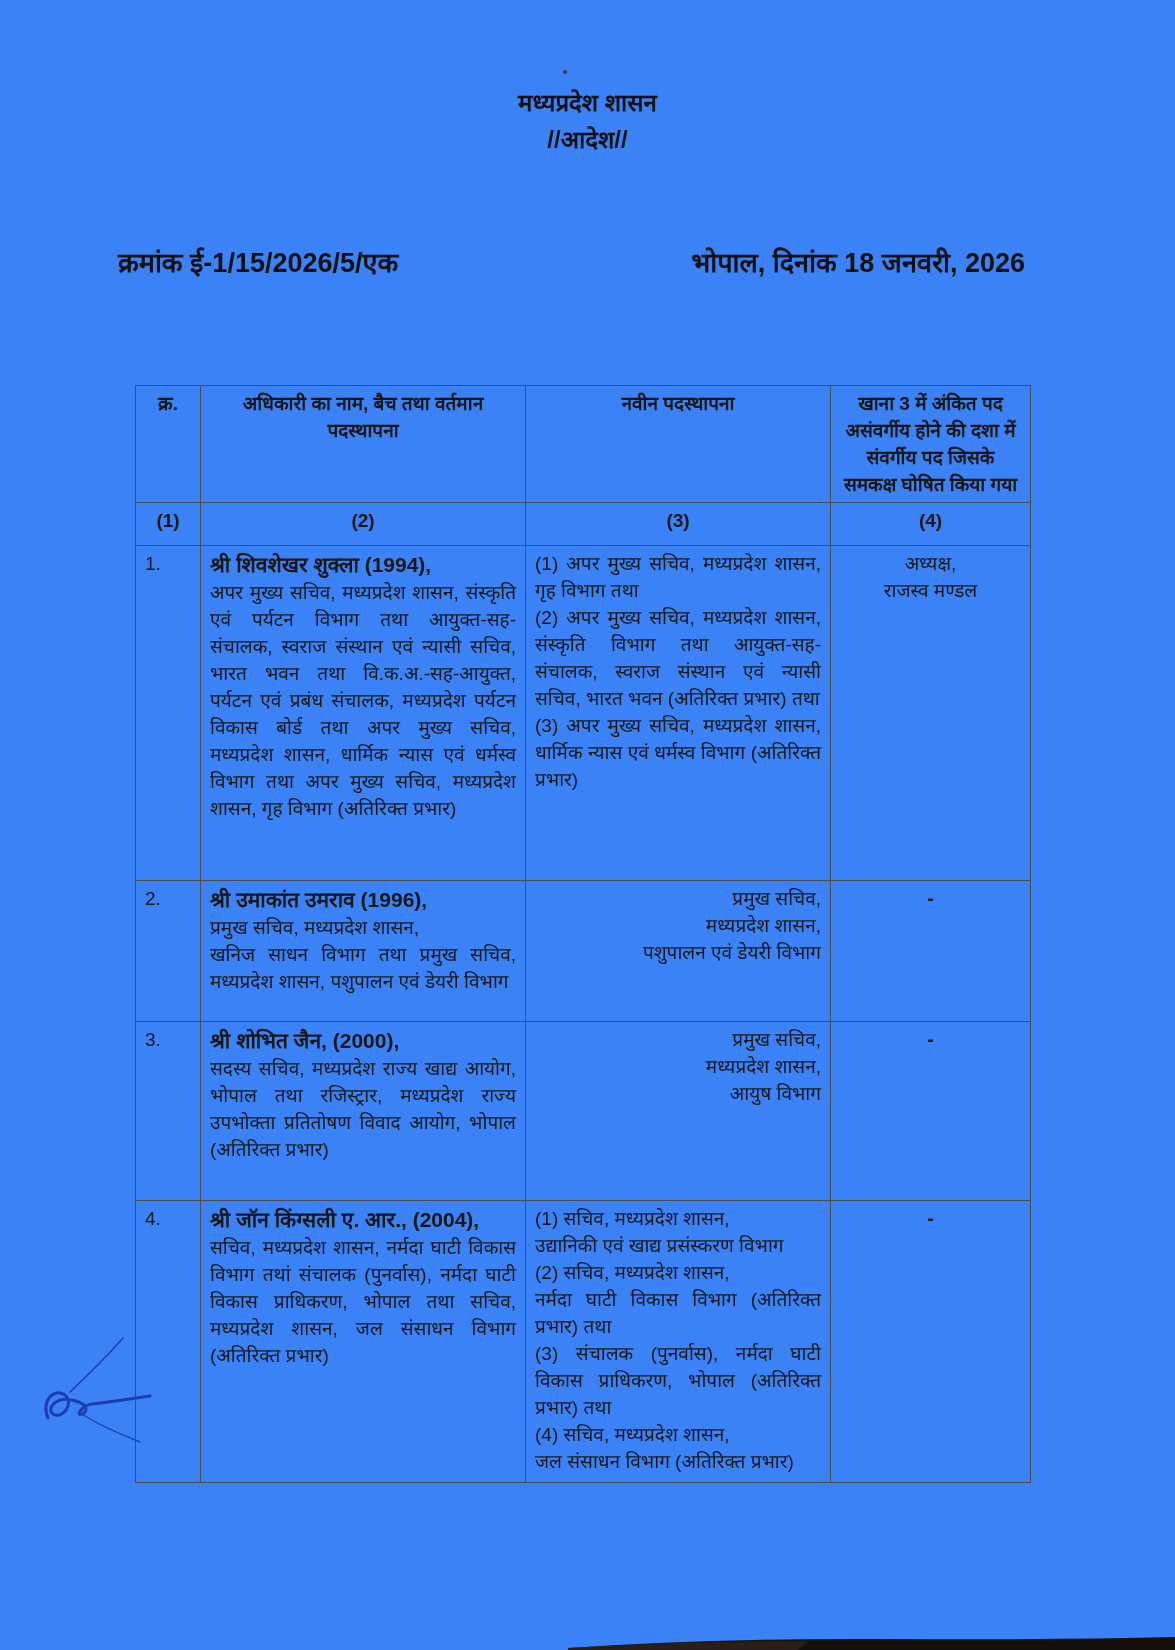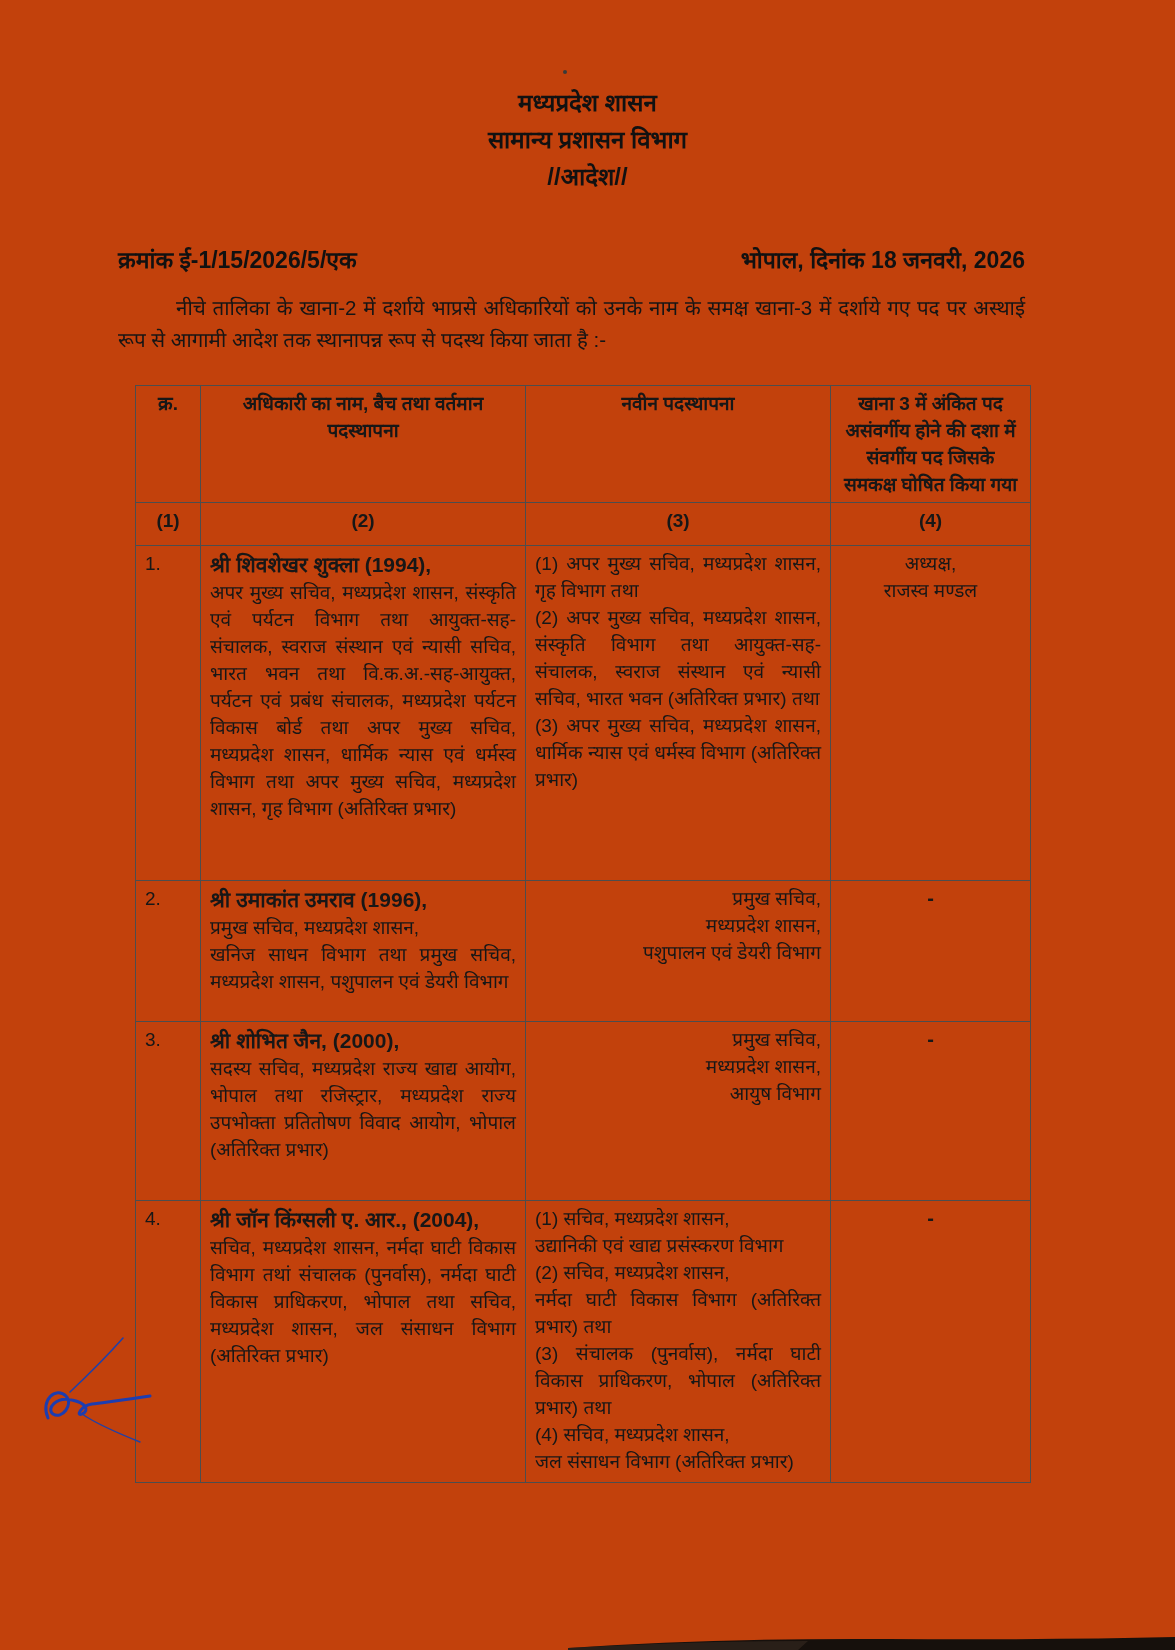--- a/index.html
+++ b/index.html
@@ -1,28 +1,28 @@
 <!DOCTYPE html>
 <html><head>
 <meta charset="utf-8">
 <style>
   html,body{margin:0;padding:0;background:#e8e8e8;}
   .page{
     position:relative;
     width:1175px;height:1650px;
     margin:0 auto;
-    background:#c2410c;
+    background:#3b82f6;
     font-family:"Liberation Sans","DejaVu Sans",sans-serif;
     color:#1c1c1c;
     overflow:hidden;
   }
   .scan-dot{position:absolute;left:563px;top:70px;width:4px;height:4px;border-radius:50%;background:#3a3a3a;}
   .doc-header{position:absolute;top:84px;left:0;width:100%;text-align:center;font-weight:bold;font-size:24px;line-height:37px;color:#111;}
   .doc-header .u{text-decoration:underline;text-underline-offset:4px;}
-  .ref-row{position:absolute;top:243px;left:118px;width:907px;display:flex;justify-content:space-between;font-weight:bold;font-size:23px;color:#111;}
+  .ref-row{position:absolute;top:243px;left:118px;width:907px;display:flex;justify-content:space-between;font-weight:bold;font-size:27px;color:#111;}
   .intro{position:absolute;top:292px;left:118px;width:907px;font-size:20.5px;line-height:32px;text-align:justify;text-indent:58px;color:#151515;margin:0;}
   table.order{
     position:absolute;top:385px;left:135px;width:895px;
     border-collapse:collapse;table-layout:fixed;padding-left:45px;
   }
   table.order td,table.order th{
     border:1.6px solid #4d4d4d;
     vertical-align:top;
     padding:4px 9px;
     font-size:19px;line-height:27px;
@@ -50,30 +50,28 @@
 </style>
 </head>
 <body>
 
 <div class="page">
 
   <div class="scan-dot"></div>
 
   <div class="doc-header">
     <div>मध्यप्रदेश शासन</div>
-    <div>सामान्य प्रशासन विभाग</div>
     <div>//आदेश//</div>
   </div>
 
   <div class="ref-row">
     <span>क्रमांक ई-1/15/2026/5/एक</span>
     <span>भोपाल, दिनांक 18 जनवरी, 2026</span>
   </div>
 
-  <p class="intro">नीचे तालिका के खाना-2 में दर्शाये भाप्रसे अधिकारियों को उनके नाम के समक्ष खाना-3 में दर्शाये गए पद पर अस्थाई रूप से आगामी आदेश तक स्थानापन्न रूप से पदस्थ किया जाता है :-</p>
 
   <table class="order">
     <colgroup>
       <col style="width:65px">
       <col style="width:325px">
       <col style="width:305px">
       <col style="width:200px">
     </colgroup>
     <tbody>
         <tr class="hdr">

